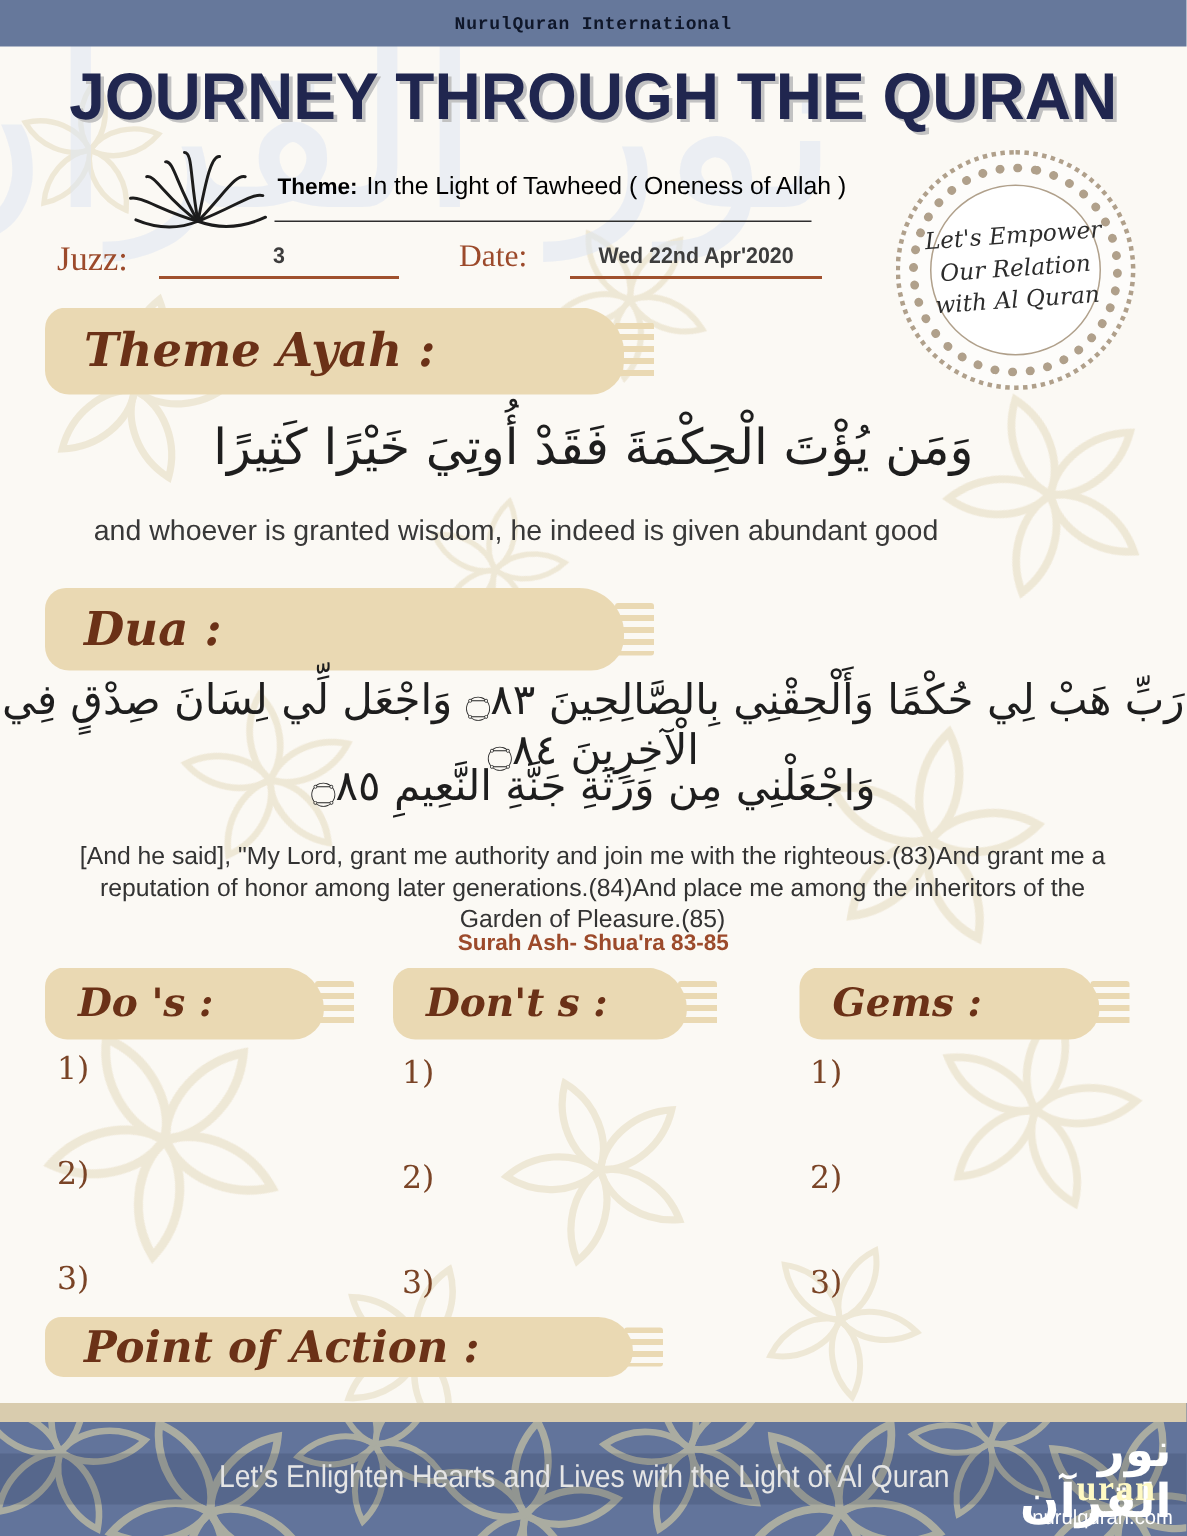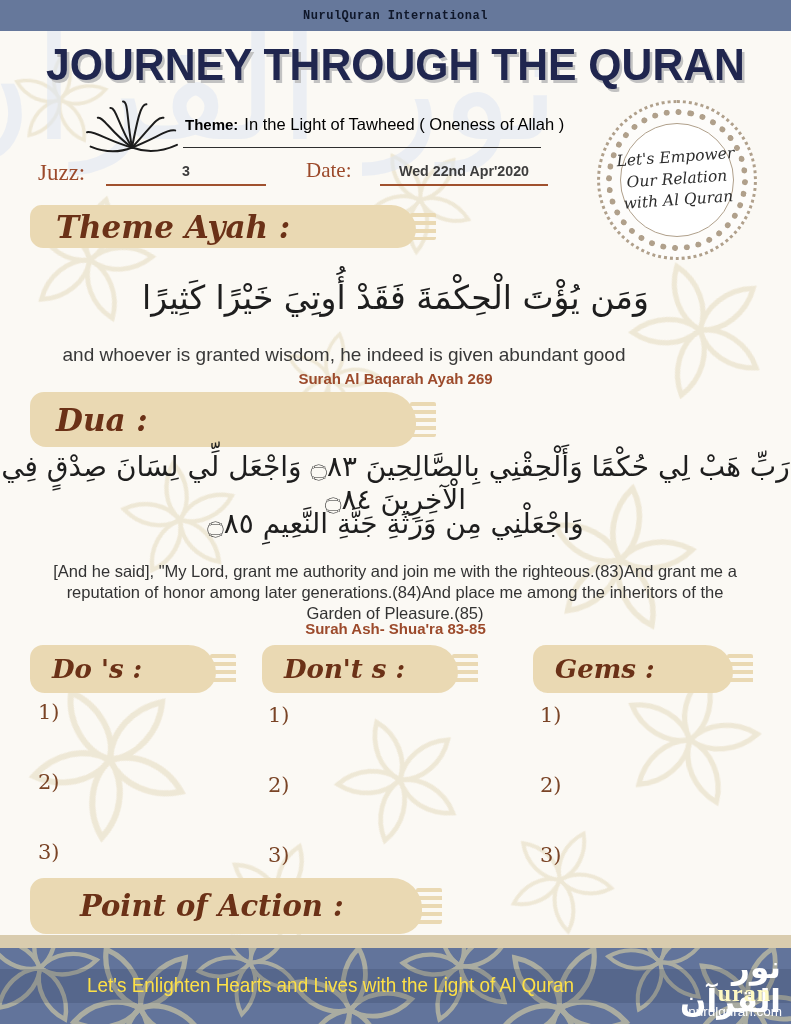--- a/index.html
+++ b/index.html
@@ -87,30 +87,30 @@
   .brush:after{
     content:"";position:absolute;right:-20px;top:18%;width:26px;height:64%;
     background:repeating-linear-gradient(to bottom,var(--tan) 0 4px,transparent 4px 8px);
     border-radius:2px;
   }
   .brush .brush-label{
     font-family:"DejaVu Serif","Liberation Serif",serif;font-style:italic;font-weight:bold;
     color:var(--brown);padding-left:26px;white-space:nowrap;
   }
 
-  .b-theme{left:30px;top:205px;width:386px;height:43px;text-align:center;}
+  .b-theme{left:30px;top:205px;width:386px;height:58px;text-align:center;}
   .b-theme .brush-label{font-size:31px;}
   .b-dua{left:30px;top:392px;width:386px;height:55px;}
   .b-dua .brush-label{font-size:31px;}
   .b-col{height:48px;top:645px;}
   .b-col .brush-label{font-size:26px;padding-left:22px;}
   .b-dos{left:30px;width:186px;}
   .b-donts{left:262px;width:196px;}
   .b-gems{left:533px;width:200px;}
-  .b-poa{left:30px;top:878px;width:392px;height:56px;padding-left:24px;}
+  .b-poa{left:30px;top:878px;width:392px;height:40px;}
   .b-poa .brush-label{font-size:29px;}
 
   
   .arabic{
     width:791px;text-align:center;direction:rtl;color:#1e1e1e;
     font-family:"DejaVu Sans",sans-serif;
   }
   .ar-verse{left:0;top:278px;font-size:33px;}
   .ar-dua1{left:0;top:450px;font-size:28px;}
   .ar-dua2{left:0;top:507px;font-size:28px;}
@@ -145,22 +145,22 @@
   .tanstrip{left:0;top:935px;width:791px;height:13px;background:#d9ccae;}
   .footer{
     left:0;top:948px;width:791px;height:76px;background:var(--footerblue);overflow:hidden;
   }
   .footer .pattern{position:absolute;inset:0;}
   .footer .text-strip{
     position:absolute;left:0;top:21px;width:791px;height:34px;
     background:rgba(34,45,74,.18);
   }
   .footer .tagline{
-    position:absolute;left:0;top:25px;width:660px;text-align:center;
-    color:#fde047;font-size:21px;white-space:nowrap;
+    position:absolute;left:0;top:25px;width:660px;text-align:right;
+    color:#e5e5e5;font-size:21px;white-space:nowrap;
   }
   .footer .tagline span{display:inline-block;transform:scaleX(.9);}
   .logo{position:absolute;right:4px;top:2px;width:160px;text-align:right;}
   .logo .logo-ar{
     color:#fff;font-family:"DejaVu Sans",sans-serif;font-weight:bold;
     font-size:31px;direction:rtl;line-height:1.1;padding-right:6px;
   }
   .logo .logo-latin{
     position:absolute;right:16px;top:30px;color:#fef9c3;
     font-family:"Liberation Serif",serif;font-weight:bold;font-size:24px;
@@ -243,21 +243,20 @@
       <div>Our Relation</div>
       <div>with Al Quran</div>
     </div>
   </div>
 
   <div class="layer brush b-theme">
     <span class="brush-label">Theme Ayah :</span>
   </div>
   <div class="layer arabic ar-verse">وَمَن يُؤْتَ الْحِكْمَةَ فَقَدْ أُوتِيَ خَيْرًا كَثِيرًا</div>
   <div class="layer translation">and whoever is granted wisdom, he indeed is given abundant good</div>
-  <div class="layer reference ref1">Surah Al Baqarah Ayah 269</div>
 
   <div class="layer brush b-dua">
     <span class="brush-label">Dua :</span>
   </div>
   <div class="layer arabic ar-dua1">رَبِّ هَبْ لِي حُكْمًا وَأَلْحِقْنِي بِالصَّالِحِينَ ۝٨٣ وَاجْعَل لِّي لِسَانَ صِدْقٍ فِي الْآخِرِينَ ۝٨٤</div>
   <div class="layer arabic ar-dua2">وَاجْعَلْنِي مِن وَرَثَةِ جَنَّةِ النَّعِيمِ ۝٨٥</div>
   <div class="layer dua-trans">[And he said], "My Lord, grant me authority and join me with the righteous.(83)And grant me a reputation of honor among later generations.(84)And place me among the inheritors of the Garden of Pleasure.(85)</div>
   <div class="layer reference ref2">Surah Ash- Shua'ra 83-85</div>
 
   <div class="layer brush b-col b-dos">

